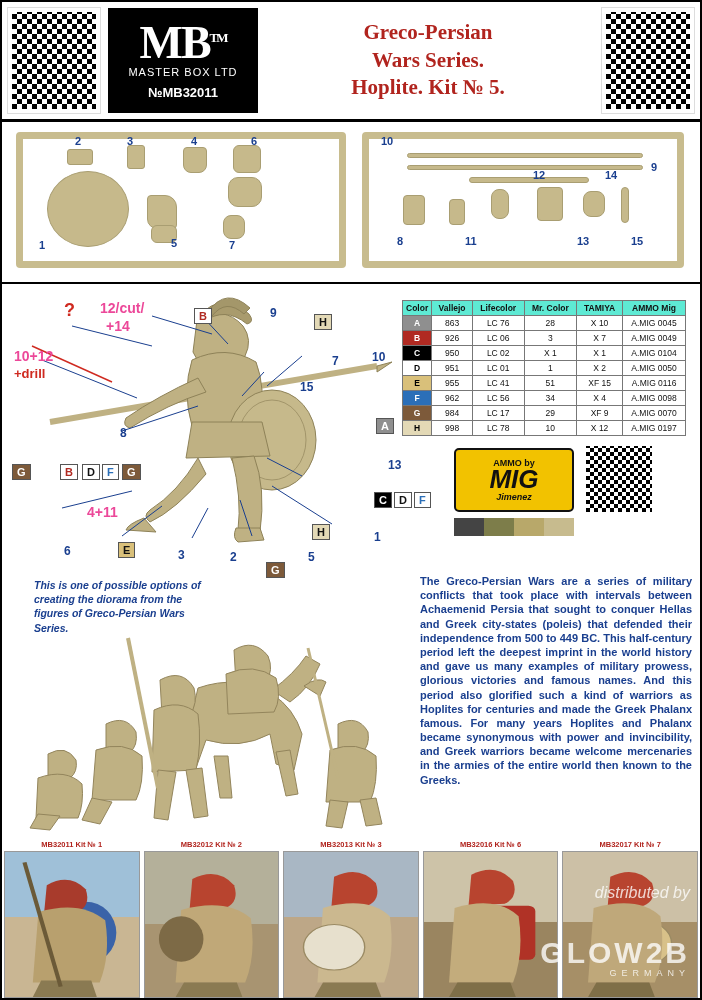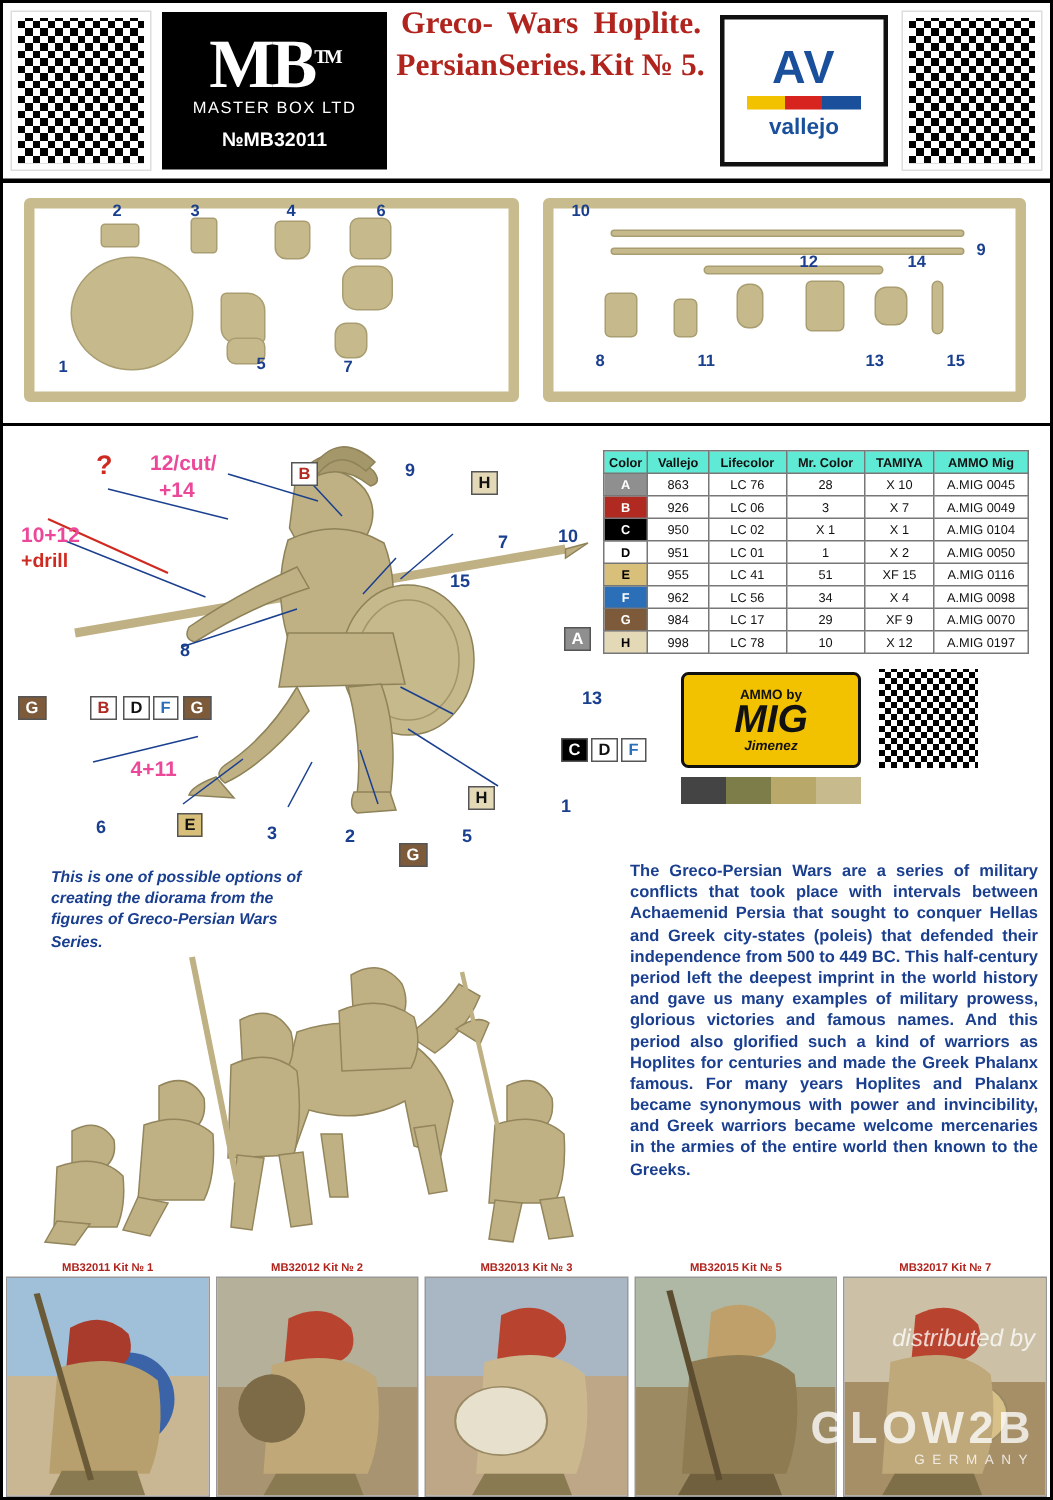--- a/index.html
+++ b/index.html
@@ -38,21 +38,21 @@
   .mb-logo .mb {
     font-size:46px; font-weight:bold; letter-spacing:-2px;
     font-family:"Liberation Serif", serif; line-height:0.95;
   }
   .mb-logo .mb sup { font-size:13px; vertical-align:super; }
   .mb-logo .sub { font-size:11px; letter-spacing:1px; margin-top:2px; }
   .mb-logo .code {
     font-size:13px; margin-top:7px; font-weight:bold;
   }
   .title {
-    flex:1; display:flex; flex-direction:row; justify-content:center;
+    flex:1; display:flex; flex-direction:column; justify-content:center;
     text-align:center; padding:0 4px;
   }
   .title div {
     font-size:21px; font-weight:bold; color:#b1241e;
     font-family:"Liberation Serif", serif; line-height:1.32;
   }
   .vallejo {
     width:112px; margin:8px 4px; border:3px solid #111; background:#fff;
     display:flex; flex-direction:column; align-items:center; justify-content:center;
   }
@@ -156,25 +156,20 @@
       <div class="sub">MASTER BOX LTD</div>
       <div class="code">№MB32011</div>
     </div>
 
     <div class="title">
       <div>Greco-Persian</div>
       <div>Wars Series.</div>
       <div>Hoplite. Kit № 5.</div>
     </div>
 
-    <div class="vallejo">
-      <div class="av">AV</div>
-      <div class="bar"></div>
-      <div class="nm">vallejo</div>
-    </div>
 
     <div class="qr"></div>
   </div>
 
   <div class="sprue">
 
     <div class="frame left">
 
       <div class="part" style="left:24px;top:32px;width:82px;height:76px;border-radius:50%;"></div>
 
@@ -465,32 +460,32 @@
         <svg viewBox="0 0 96 140" width="100%" height="100%" preserveAspectRatio="none">
           <path d="M36 24 q18 -12 30 6 q4 16 -6 22 l-26 2 z" fill="#b8442f"></path>
           <path d="M28 54 q32 -12 48 8 q4 36 -4 64 l-48 0 z" fill="#cbb88f"></path>
           <circle cx="36" cy="92" r="22" fill="#e7e0cd" stroke="#9a8a63"></circle>
           <path d="M28 126 l-6 14 l48 0 l-4 -14 z" fill="#8a7a52"></path>
         </svg>
       </div>
     </div>
 
 
+
     <div class="kit">
-      <div class="cap">MB32015 Kit № 5</div>
-      <div class="art" style="background:linear-gradient(#aeb8a4 0 50%,#9c8a63 50% 100%);">
+      <div class="cap">MB32016 Kit № 6</div>
+      <div class="art" style="background:linear-gradient(#cdc3a8 0 48%,#9a8560 48% 100%);">
         <svg viewBox="0 0 96 140" width="100%" height="100%" preserveAspectRatio="none">
-          <path d="M36 22 q18 -12 30 6 q4 16 -6 22 l-26 2 z" fill="#c0a06a"></path>
-          <path d="M26 54 q34 -12 50 8 q4 36 -4 64 l-50 0 z" fill="#8f7b52"></path>
-          <path d="M26 126 l-6 14 l50 0 l-4 -14 z" fill="#70603e"></path>
-          <line x1="16" y1="8" x2="40" y2="130" stroke="#5c4c30" stroke-width="3"></line>
+          <path d="M34 22 q18 -12 30 6 q4 16 -6 22 l-26 2 z" fill="#b8442f"></path>
+          <rect x="46" y="52" width="34" height="52" rx="5" fill="#b03226"></rect>
+          <path d="M22 54 q30 -12 46 8 q4 36 -4 64 l-46 0 z" fill="#c3ac7c"></path>
+          <path d="M24 126 l-6 14 l48 0 l-4 -14 z" fill="#7f6f48"></path>
         </svg>
       </div>
     </div>
-
 
     <div class="kit">
       <div class="cap">MB32017 Kit № 7</div>
       <div class="art" style="background:linear-gradient(#ccc0a6 0 48%,#a68f67 48% 100%);">
         <svg viewBox="0 0 96 140" width="100%" height="100%" preserveAspectRatio="none">
           <path d="M34 24 q18 -12 30 6 q4 16 -6 22 l-26 2 z" fill="#b8442f"></path>
           <circle cx="56" cy="88" r="22" fill="#d8c189" stroke="#9a8a63"></circle>
           <path d="M22 54 q32 -12 48 8 q4 36 -4 64 l-48 0 z" fill="#bfa87a"></path>
           <path d="M24 126 l-6 14 l48 0 l-4 -14 z" fill="#7f6f48"></path>
         </svg>

